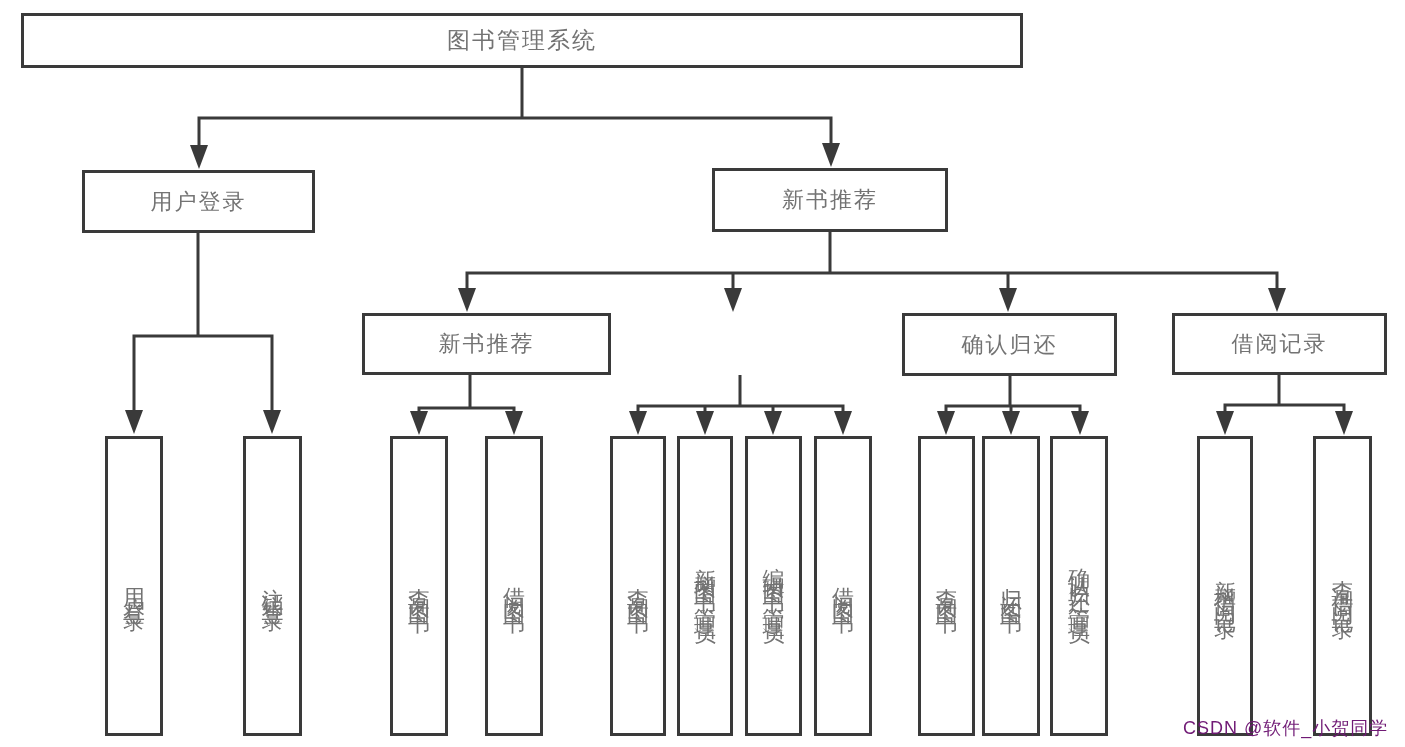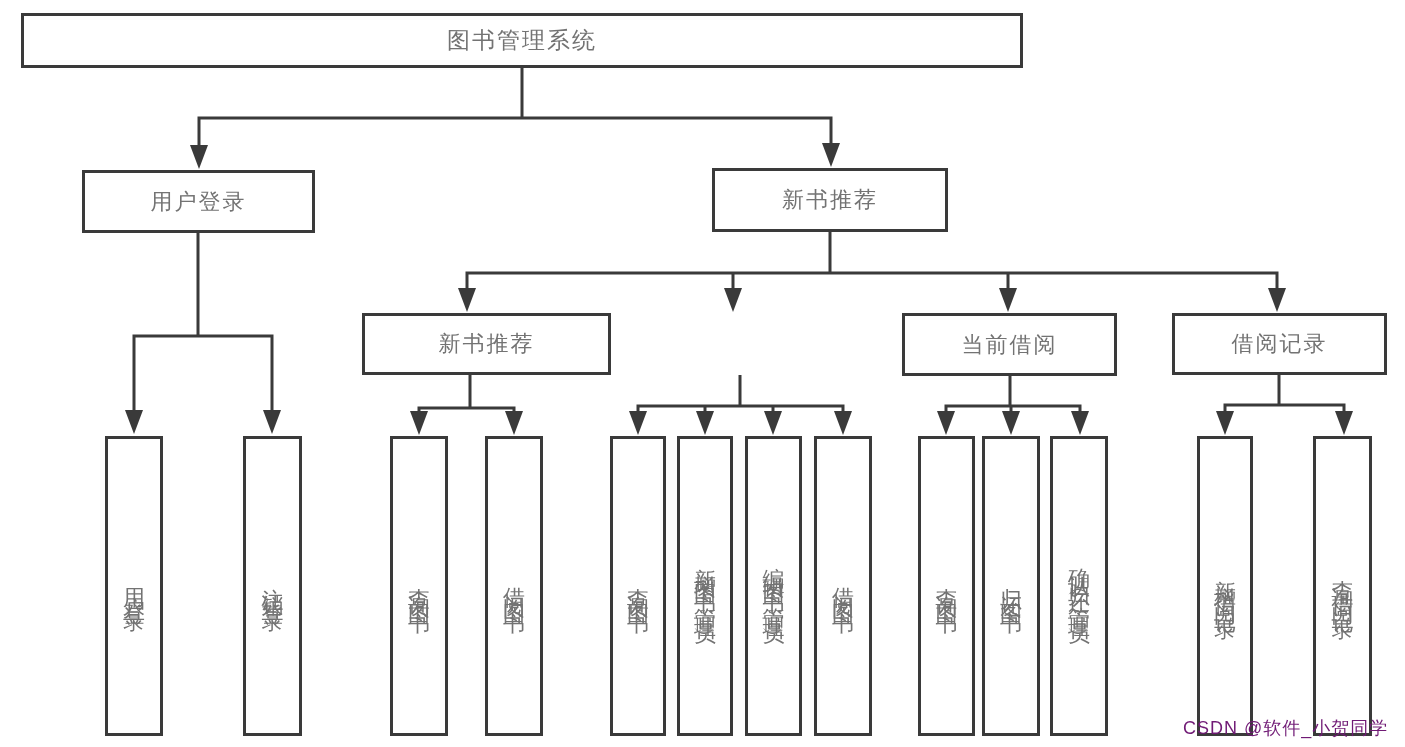--- a/index.html
+++ b/index.html
@@ -98,21 +98,21 @@
     <span>用户登录</span>
   </div>
   <div class="node h-node" style="left:712px; top:168px; width:236px; height:64px;">
     <span>新书推荐</span>
   </div>
 
   <div class="node h-node" style="left:362px; top:313px; width:249px; height:62px;">
     <span>新书推荐</span>
   </div>
   <div class="node h-node" style="left:902px; top:313px; width:215px; height:63px;">
-    <span>当前借阅</span>
+    <span>确认归还</span>
   </div>
   <div class="node h-node" style="left:1172px; top:313px; width:215px; height:62px;">
     <span>借阅记录</span>
   </div>
 
   <div class="node leaf" style="left:105px; top:436px; width:58px; height:300px;">
     <span>用户登录</span>
   </div>
   <div class="node leaf" style="left:243px; top:436px; width:59px; height:300px;">
     <span>注销登录</span>

